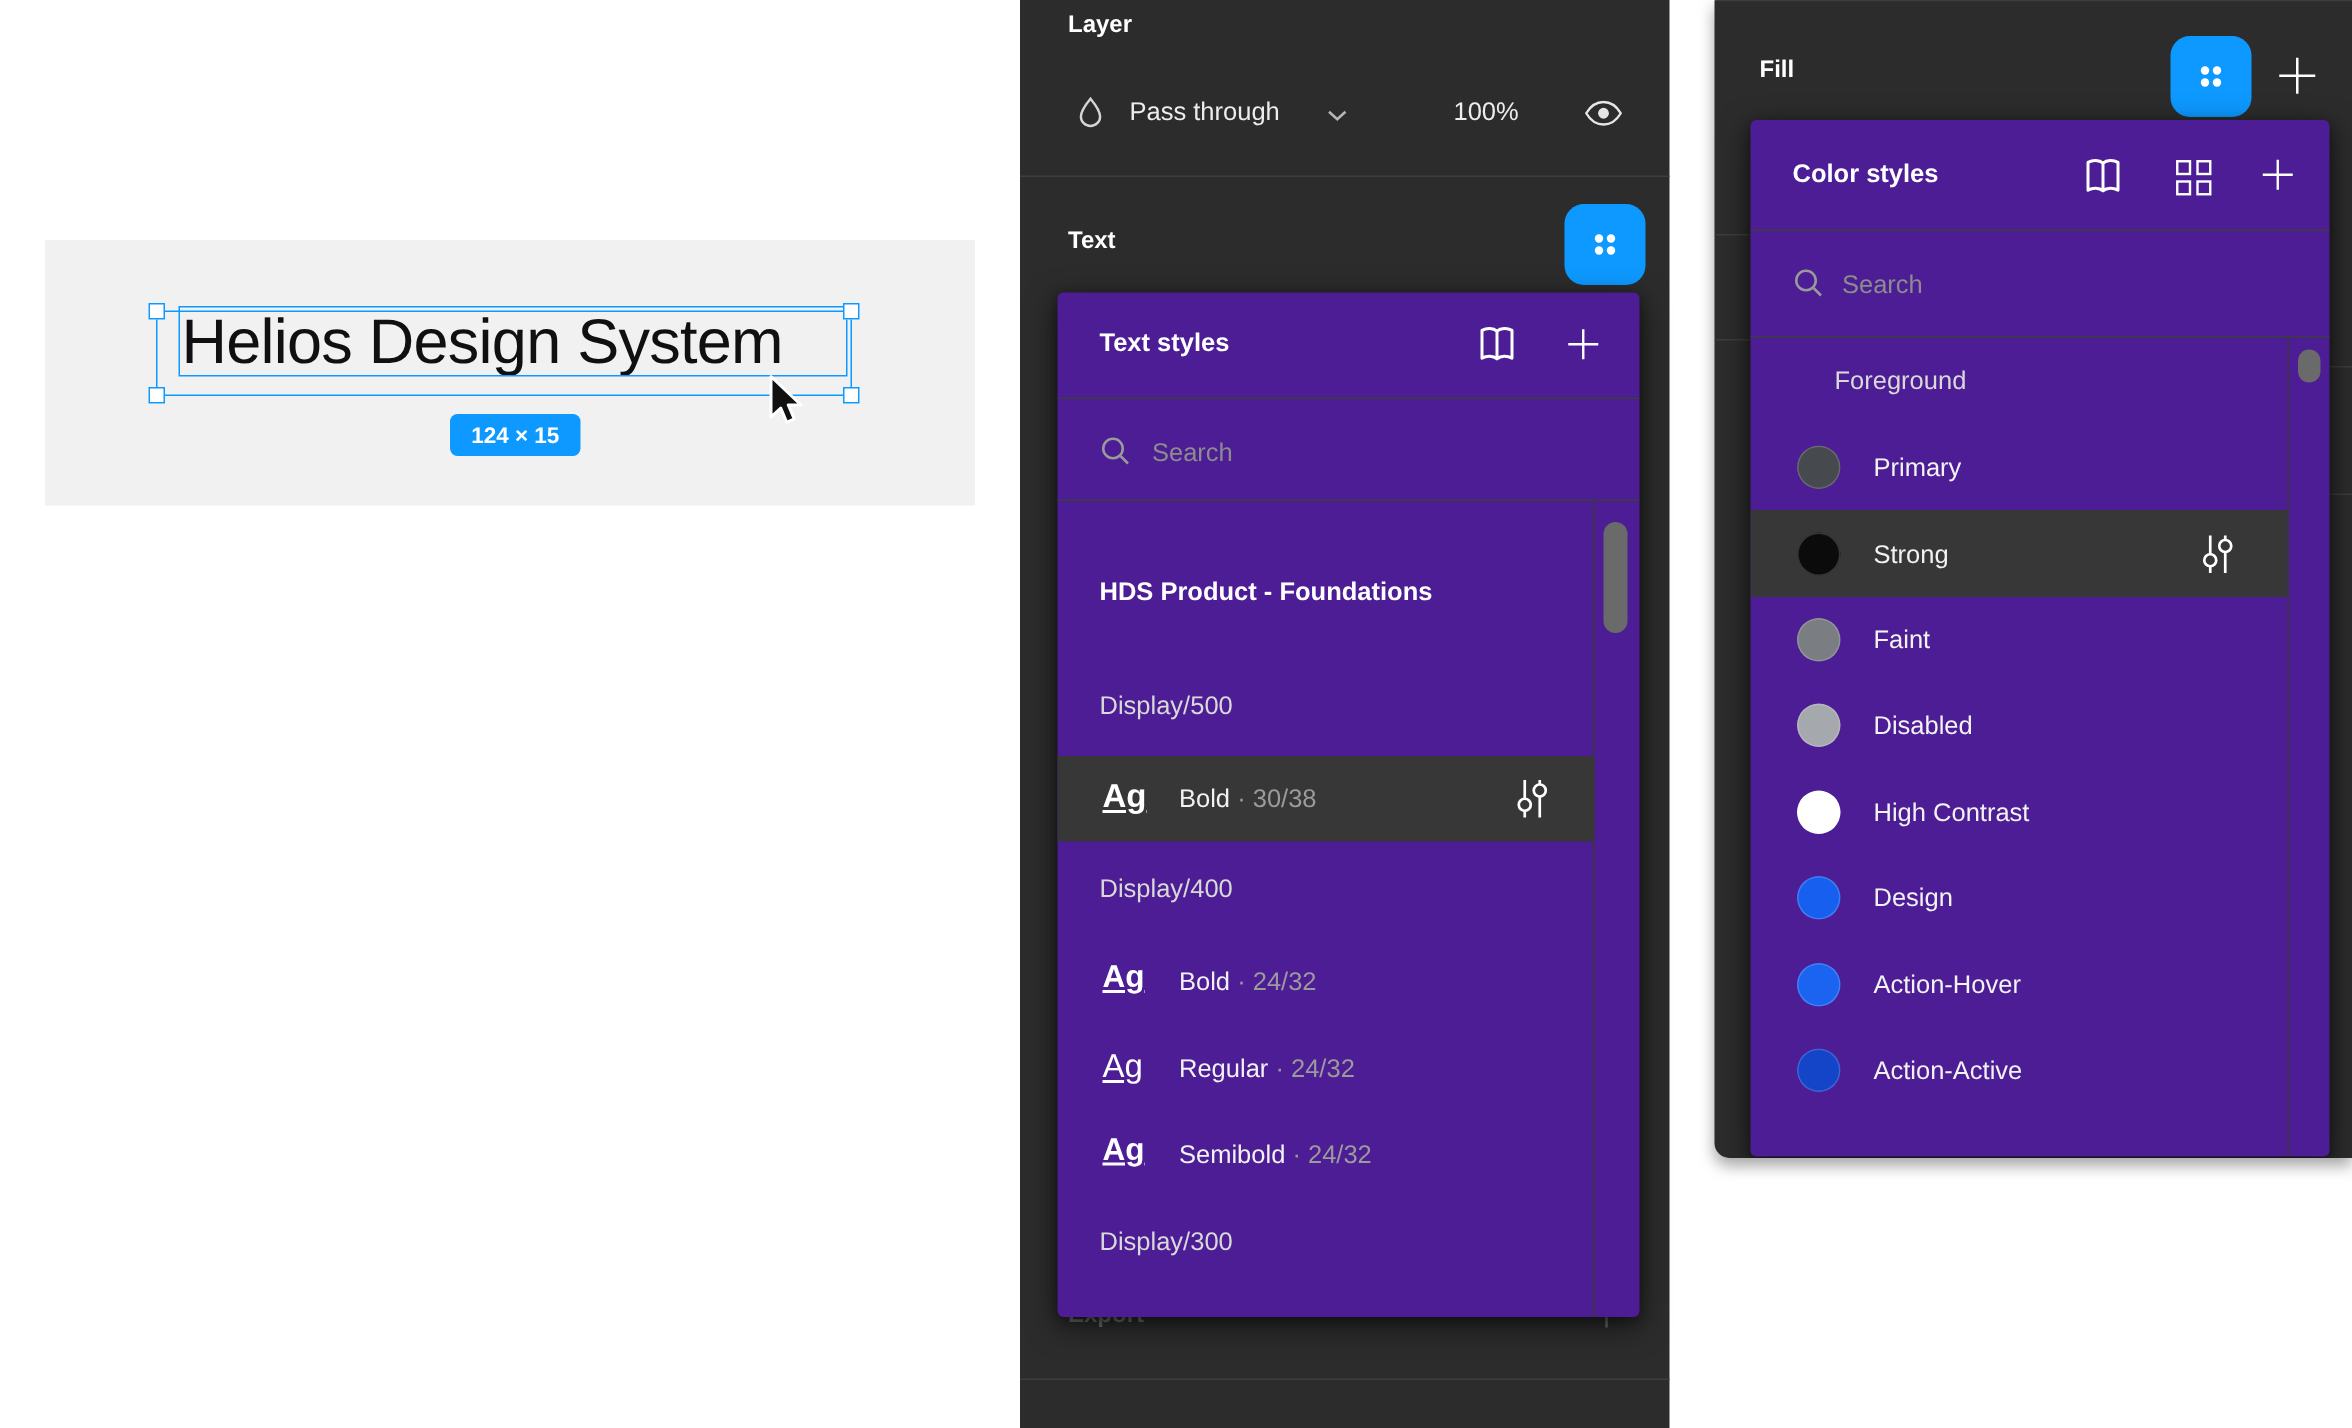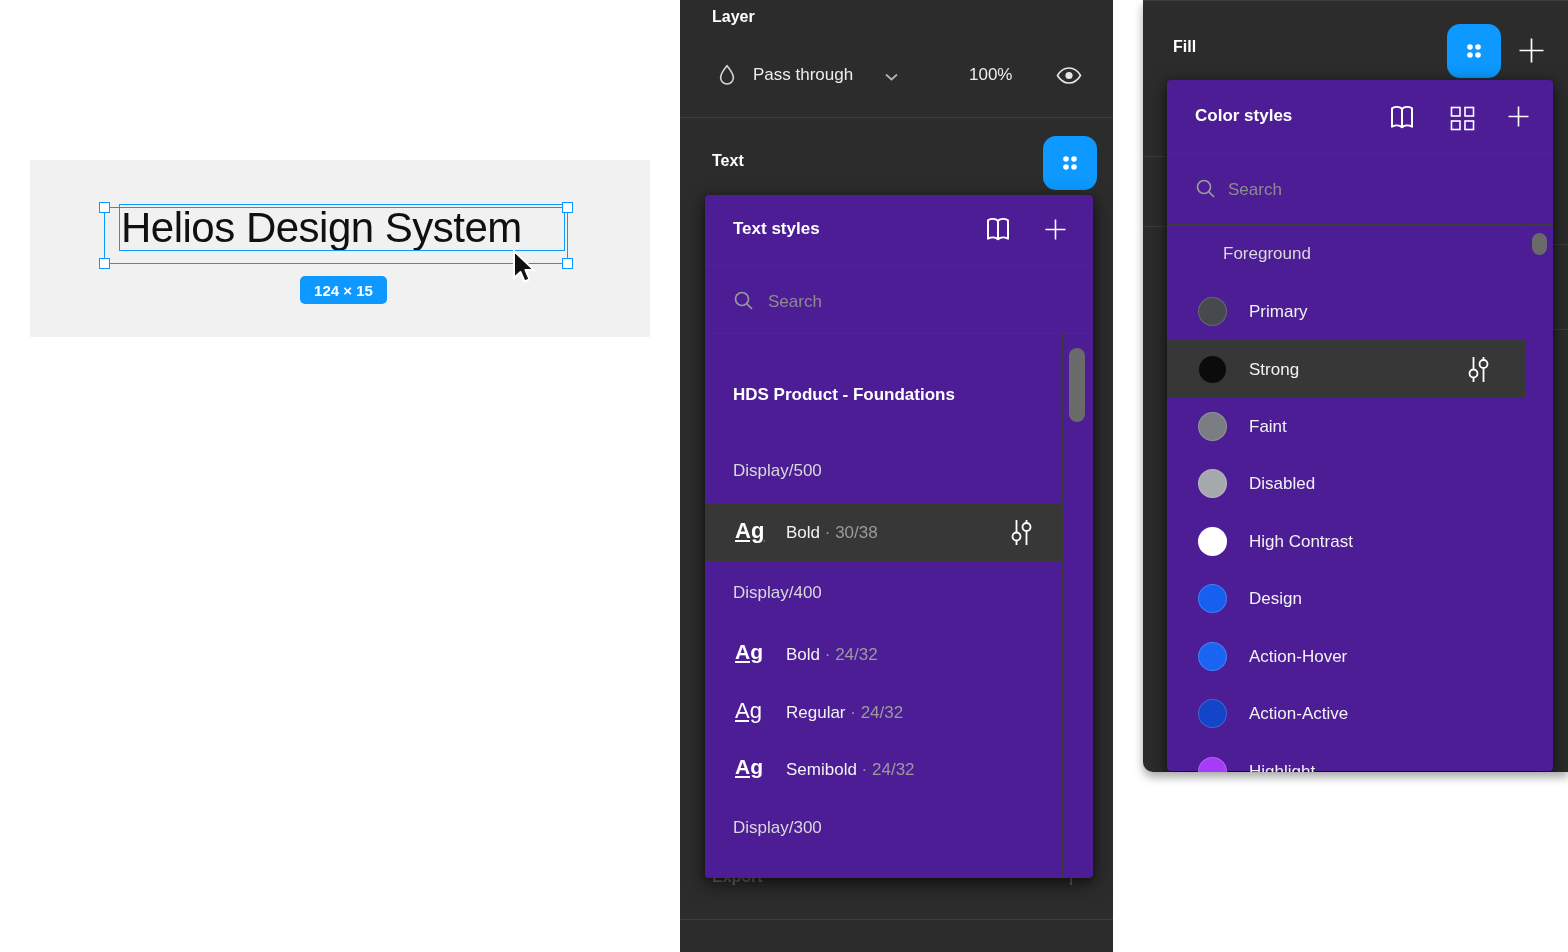--- a/index.html
+++ b/index.html
@@ -256,23 +256,19 @@
       <div class="abs" style="left:0;top:548px;width:358px;height:57px;">
         <div class="abs swatch" style="left: 31px; top: 14px; background-color: rgb(27, 100, 242);"></div>
         <span class="abs row-label" style="left:82px;top:19px;">Action-Hover</span>
       </div>
 
       <div class="abs" style="left:0;top:605px;width:358px;height:57px;">
         <div class="abs swatch" style="left: 31px; top: 14px; background-color: rgb(20, 68, 200);"></div>
         <span class="abs row-label" style="left:82px;top:19px;">Action-Active</span>
       </div>
 
-      <div class="abs" style="left:0;top:663px;width:358px;height:57px;">
-        <div class="abs swatch" style="left: 31px; top: 14px; background-color: rgb(166, 60, 247);"></div>
-        <span class="abs row-label" style="left:82px;top:19px;">Highlight</span>
-      </div>
 
       <div class="abs gutter-line" style="left:358px;top:144px;height:547px;"></div>
       <div class="abs thumb" style="left:365px;top:153px;width:15px;height:22px;"></div>
     </div>
   </div>
 
 </div>
 
 </body></html>

